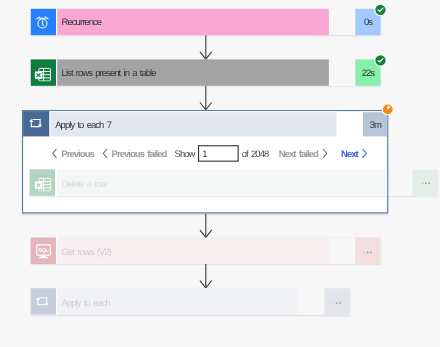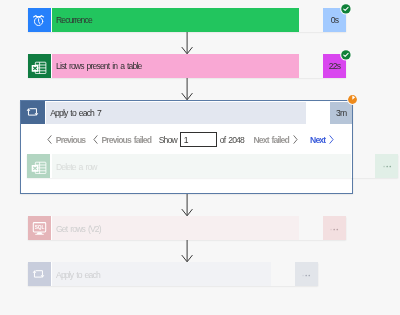--- a/index.html
+++ b/index.html
@@ -62,21 +62,21 @@
           <path d="M11 9.6 L11 14.0 L12.7 17.4"></path>
         </g>
         <g fill="none" stroke="#ffffff" stroke-width="1.75" stroke-linecap="round">
           <path d="M2.6 6.6 L6.9 4.2"></path>
           <path d="M19.4 6.6 L15.1 4.2"></path>
           <path d="M7.0 6.0 L15.0 6.0"></path>
         </g>
       </svg>
     </div>
     <div class="sep"></div>
-    <div class="body" style="background:#22c55e;">
+    <div class="body" style="background:#f9a8d4;">
       <span class="title">Recurrence</span>
     </div>
     <div class="dur" style="background:#a2caff;">
       <span>0s</span>
     </div>
   </div>
   <div class="badge" style="left:340.0px;top:3.0px;width:11.8px;height:11.8px;">
     <svg width="11.8" height="11.8" viewBox="0 0 24 24" aria-hidden="true">
       <circle cx="12" cy="12" r="11.6" fill="#fafafa"></circle>
       <circle cx="12" cy="12" r="9.5" fill="#0f8138"></circle>
@@ -97,24 +97,24 @@
         <g fill="none" stroke="#ffffff" stroke-width="1.7">
           <rect x="8.6" y="8.4" width="21.2" height="22.8" rx="1.6"></rect>
           <path d="M17.2 8.4 L17.2 31.2"></path>
           <path d="M8.6 14.0 L29.8 14.0 M8.6 19.8 L29.8 19.8 M8.6 25.6 L29.8 25.6"></path>
         </g>
         <rect x="1.4" y="14.0" width="13.4" height="13.4" rx="1" fill="#ffffff"></rect>
         <path d="M4.6 17.6 L11.6 23.8 M11.6 17.6 L4.6 23.8" stroke="#107c41" stroke-width="2.3" fill="none" stroke-linecap="butt"></path>
       </svg>
     </div>
     <div class="sep"></div>
-    <div class="body" style="background:#f9a8d4;">
+    <div class="body" style="background:#a3a3a3;">
       <span class="title">List rows present in a table</span>
     </div>
-    <div class="dur" style="background:#d946ef;">
+    <div class="dur" style="background:#86efac;">
       <span>22s</span>
     </div>
   </div>
   <div class="badge" style="left:340.0px;top:49.0px;width:11.8px;height:11.8px;">
     <svg width="11.8" height="11.8" viewBox="0 0 24 24" aria-hidden="true">
       <circle cx="12" cy="12" r="11.6" fill="#fafafa"></circle>
       <circle cx="12" cy="12" r="9.5" fill="#0f8138"></circle>
       <path d="M7.6 12.3 L10.5 15.0 L16.5 8.7" fill="none" stroke="#ffffff" stroke-width="2.1" stroke-linecap="round" stroke-linejoin="round"></path>
     </svg>
   </div>

